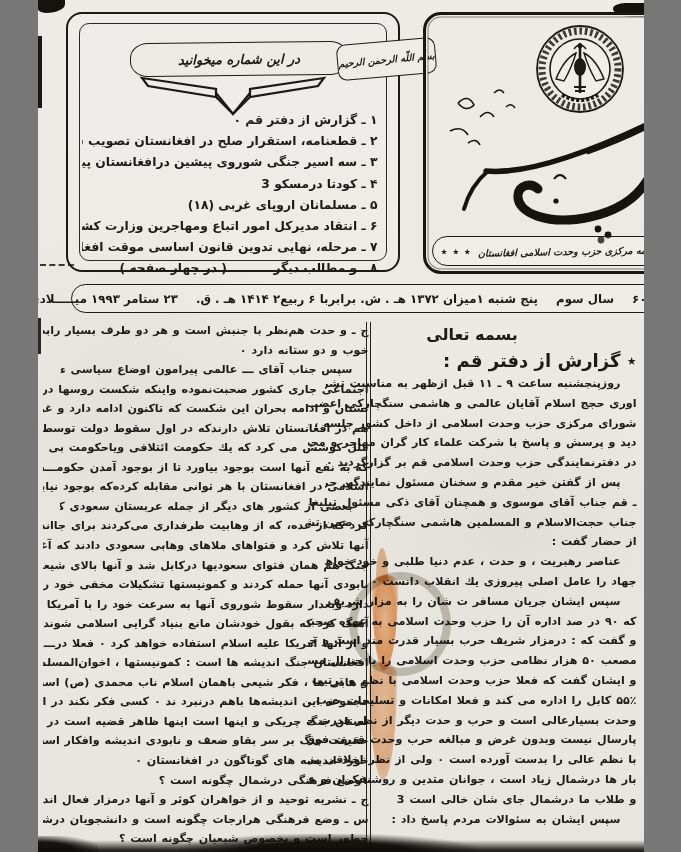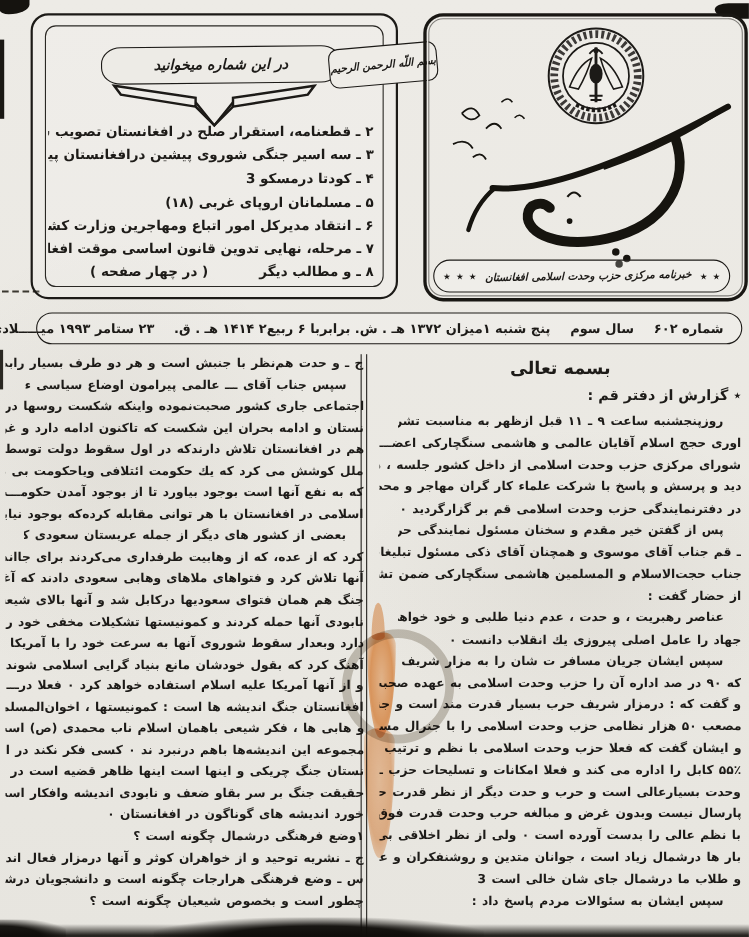--- a/index.html
+++ b/index.html
@@ -1,17 +1,17 @@
 <!DOCTYPE html>
 <html lang="fa" dir="rtl"><head>
 <meta charset="utf-8">
 <style>
   html,body{margin:0;padding:0;background:#777;}
   .page{
-    position:relative; width:681px; height:852px; margin:0 auto;
+    position:relative; width:606px; height:852px; margin:0 auto;
     background:
       radial-gradient(ellipse 300px 200px at 78% 62%, rgba(120,110,95,.08), transparent 70%),
       radial-gradient(ellipse 260px 300px at 15% 50%, rgba(120,110,95,.07), transparent 70%),
       linear-gradient(180deg,#edebe6 0%, #eae8e2 60%, #e7e5df 100%);
     overflow:hidden;
     font-family:"DejaVu Sans", sans-serif;
     color:#1d1b18;
     direction:rtl;
   }
   
@@ -69,21 +69,21 @@
     border:1.8px solid #1c1a17; border-radius:15px; background:rgba(255,255,255,.15);
     display:flex; align-items:center; box-sizing:border-box; padding:0 16px;
     gap:18px; font-size:11.8px; font-weight:bold; white-space:nowrap;
   }
   .date-strip .seg{flex:none;}
   
   .col{position:absolute; overflow:hidden;}
   .col-right{right:7px; top:324px; width:329px; height:524px;}
   .col-left{left:5px; top:321px; width:326px; height:528px;}
   .besmeleh{font-size:16px; font-weight:bold; text-align:center; height:24px; line-height:22px;}
-  .report-heading{font-size:13px; font-weight:bold; height:26px; line-height:25px; text-align:right; letter-spacing:.3px;}
+  .report-heading{font-size:18px; font-weight:bold; height:26px; line-height:25px; text-align:right; letter-spacing:.3px;}
   .bl{
     font-size:11.1px; font-weight:bold; line-height:19.55px; height:19.55px;
     direction:rtl; text-align:justify; text-align-last:justify;
     white-space:nowrap; overflow:hidden; letter-spacing:-.25px; word-spacing:1px;
   }
   .col-right .bl{line-height:19.8px; height:19.8px;}
   .bl.end{text-align-last:right;}
   .bl.ind{padding-right:16px;margin-left:17px;}
   .divider{
     position:absolute; left:328px; top:322px; height:530px; width:3.5px;
@@ -143,20 +143,21 @@
     <div class="toc-arrow">
       <svg width="190" height="44" viewBox="0 0 190 44">
         <path d="M4 4 L78 15 L78 23 L10 12 Z" fill="none" stroke="#1c1a17" stroke-width="2.2"></path>
         <path d="M186 4 L112 15 L112 23 L180 12 Z" fill="none" stroke="#1c1a17" stroke-width="2.2"></path>
         <path d="M78 19 L95 40 L112 19" fill="none" stroke="#1c1a17" stroke-width="2.2"></path>
         <path d="M10 12 L95 40 L180 12" fill="none" stroke="#1c1a17" stroke-width="2.2" opacity=".0"></path>
         <path d="M78 23 L95 40 L112 23" fill="none" stroke="#1c1a17" stroke-width="2.2"></path>
       </svg>
     </div>
     <div class="toc-list" id="toc-list">
+        <div class="toc-item">۱ ـ گزارش از دفتر قم ۰</div>
         <div class="toc-item">۲ ـ قطعنامه، استقرار صلح در افغانستان تصویب شد ۰</div>
         <div class="toc-item">۳ ـ سه اسیر جنگی شوروی پیشین درافغانستان پیشنهاد ۰۰۰</div>
         <div class="toc-item">۴ ـ کودتا درمسکو 3</div>
         <div class="toc-item">۵ ـ مسلمانان اروپای غربی  (۱۸)</div>
         <div class="toc-item">۶ ـ انتقاد مدیرکل امور اتباع ومهاجرین وزارت کشور از ۰۰</div>
         <div class="toc-item">۷ ـ مرحله، نهایی تدوین قانون اساسی موقت افغانستان ۰۰۰</div>
         <div class="toc-item toc-item8">
           <span>۸ ـ و مطالب دیگر</span>
           <span>( در چهار صفحه )</span>
         </div>
@@ -238,20 +239,21 @@
         <div class="bl">با نظم عالی را بدست آورده است ۰ ولی از نظر اخلاقی بی بندو</div>
         <div class="bl">بار ها درشمال زیاد است ، جوانان متدین و روشنفکران و علماء</div>
         <div class="bl end">و طلاب ما درشمال جای شان خالی است 3</div>
         <div class="bl end ind">سپس ایشان به سئوالات مردم پاسخ داد :</div>
       </div>
   </div>
 
   <div class="col col-left">
     <div id="col-left-lines">
         <div class="bl">ج ـ و حدت هم‌نظر با جنبش است و هر دو طرف بسیار رابطه،</div>
+        <div class="bl end">خوب و دو ستانه دارد ۰</div>
         <div class="bl ind">سپس جناب آقای ـــ عالمی پیرامون اوضاع سیاسی ء و</div>
         <div class="bl">اجتماعی جاری کشور صحبت‌نموده واینکه شکست روسها در افغا</div>
         <div class="bl">نستان و ادامه بحران این شکست که تاکنون ادامه دارد و غرب که</div>
         <div class="bl">هم در افغانستان تلاش دارندکه در اول سقوط دولت توسط سازمان</div>
         <div class="bl">ملل کوشش می کرد که یك حکومت ائتلافی ویاحکومت بی طرف</div>
         <div class="bl">که به نفع آنها است بوجود بیاورد تا از بوجود آمدن حکومـــت</div>
         <div class="bl end">اسلامی در افغانستان با هر توانی مقابله کرده‌که بوجود نیاید ۰</div>
         <div class="bl ind">بعضی از کشور های دیگر از جمله عربستان سعودی کوشش می</div>
         <div class="bl">کرد که از عده، که از وهابیت طرفداری می‌کردند برای جاانداختن</div>
         <div class="bl">آنها تلاش کرد و فتواهای ملاهای وهابی سعودی دادند که آغاز</div>

